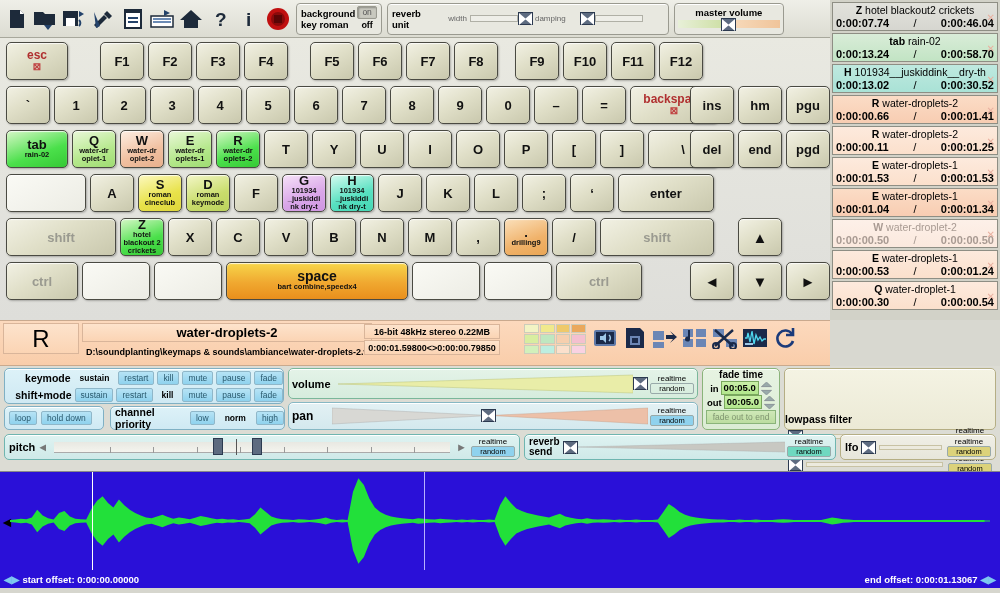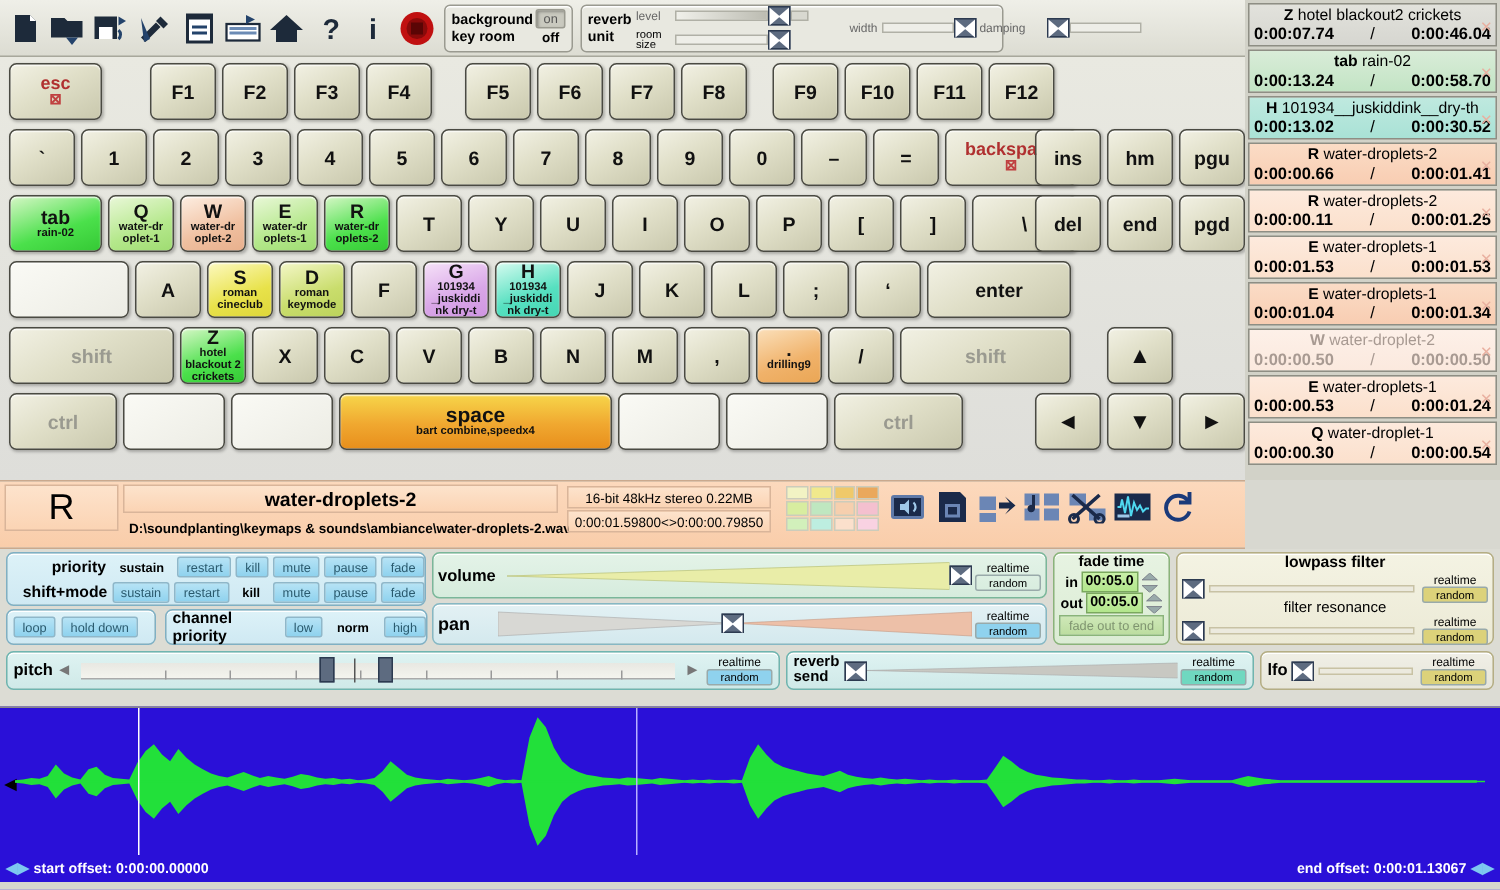--- a/index.html
+++ b/index.html
@@ -117,23 +117,23 @@
     position:absolute; left:82px; top:2px; width:290px; height:19px;
     border:1px solid #d9b59a; background:linear-gradient(#fde3cc,#fbd4b4);
     display:flex; align-items:center; justify-content:center;
     font-size:13px; font-weight:bold;
   }
   .spath {
     position:absolute; left:82px; top:23px; width:560px; height:15px;
     font-size:9px; display:flex; align-items:center; padding-left:4px; font-weight:bold;
   }
   .sfmt, .slen {
-    position:absolute; left:378px; width:136px; height:15px;
+    position:absolute; left:364px; width:136px; height:15px;
     border:1px solid #d9b59a; background:linear-gradient(#fde3cc,#fbd4b4);
-    display:flex; align-items:center; justify-content:center; font-size:9px; font-weight:normal;
+    display:flex; align-items:center; justify-content:center; font-size:9px; font-weight:bold;
   }
   .sfmt { top:3px; } .slen { top:19px; }
   .palette {
     position:absolute; left:524px; top:3px; width:62px; height:30px;
     display:grid; grid-template-columns:repeat(4,1fr); grid-template-rows:repeat(3,1fr);
     gap:1px;
   }
   .palette div { border:1px solid #ccb; }
   .iconrow { position:absolute; left:592px; top:2px; display:flex; gap:4px; align-items:center; }
   .ibtn {
@@ -195,21 +195,21 @@
   }
   .spin { width:11px; height:13px; display:flex; flex-direction:column; justify-content:center; }
   .fade-out {
     margin:1px 3px 0; background:linear-gradient(#cfe8b8,#bcdda0);
     border:1px solid #8ab47a; font-size:8.5px; color:#7f9470; line-height:12px;
   }
   .lpf-box {
     left:784px; top:2px; width:212px; height:62px;
     background:linear-gradient(#f4f3e3,#ecead6); border:1px solid #b5ae84;
   }
-  .lpf-title { text-align:center; font-weight:bold; font-size:10.5px; line-height:13px; }
+  .lpf-title { text-align:left; font-weight:bold; font-size:10.5px; line-height:13px;margin-top:44px; }
   .lpf-row { display:flex; align-items:center; padding:0 3px; gap:3px; }
   .pitch-box {
     left:4px; top:68px; width:516px; height:26px;
     background:linear-gradient(#dff3f2,#cfe9e8); border:1px solid #6fb5b0;
     display:flex; align-items:center; padding:0 4px;
   }
   .pitch-track {
     flex:1; height:11px; margin:0 4px; position:relative;
     background:linear-gradient(#e8e8e2,#f4f4ee); border-bottom:1px solid #aaa;
   }
@@ -311,63 +311,55 @@
           <circle cx="12" cy="12" r="11" fill="#c01010"></circle>
           <circle cx="12" cy="12" r="7" fill="#8a0a0a"></circle>
           <rect x="8" y="8" width="8" height="8" fill="#5a0505"></rect>
         </svg>
     </div>
 
 
     <div class="tbgroup">
       <div class="lblstack">
         <span>background</span>
-        <span>key room</span>
+        <span>key roman</span>
       </div>
       <div style="display:flex;flex-direction:column;gap:1px;">
         <span class="opt sel">on</span>
         <span class="opt" style="border:none;background:none;font-weight:bold;font-size:9px;">off</span>
       </div>
     </div>
 
     <div class="tbgroup" style="width:282px;">
       <div class="lblstack" style="flex:none;">
         <span>reverb</span>
         <span>unit</span>
-      </div>
-      <div style="display:flex;flex-direction:column;gap:2px;margin-left:3px;">
-        <div style="display:flex;align-items:center;">
-          <span class="slim" style="width:26px;">level</span>
-          <div style="width:62px;height:7px;background:linear-gradient(90deg,#f0f0ea,#bcbcb2);border:1px solid #b0b0a6;"></div>
-          <span class="knob"></span>
-          <div style="width:12px;height:7px;background:#d8d8d0;border:1px solid #b0b0a6;"></div>
-        </div>
-        <div style="display:flex;align-items:center;">
-          <div class="lblstack" style="font-size:7.5px;line-height:7.5px;width:26px;font-weight:normal;">
-            <span>room</span>
-            <span>size</span>
-          </div>
-          <div style="width:62px;height:7px;background:#eeeee8;border:1px solid #b0b0a6;"></div>
-          <span class="knob"></span>
-        </div>
       </div>
       <div style="display:flex;flex-direction:row;gap:2px;margin-left:4px;">
         <div style="display:flex;align-items:center;">
           <span class="slim" style="width:42px;text-align:right;">width</span>
           <div style="width:48px;height:7px;background:#eeeee8;border:1px solid #b0b0a6;margin-left:3px;"></div>
           <span class="knob"></span>
         </div>
         <div style="display:flex;align-items:center;">
           <span class="slim" style="width:42px;text-align:left;">damping</span>
           <span class="knob" style="margin-left:3px;"></span>
           <div style="width:48px;height:7px;background:#eeeee8;border:1px solid #b0b0a6;"></div>
         </div>
       </div>
     </div>
 
+    <div class="tbgroup" style="width:110px;flex-direction:column;justify-content:center;padding:1px 3px;">
+      <div style="font-size:9.5px;font-weight:bold;">master volume</div>
+      <div style="display:flex;align-items:center;width:100%;">
+        <div style="flex:1;height:8px;background:linear-gradient(90deg,#e8f0d8,#cfe0a8);"></div>
+        <span class="knob"></span>
+        <div style="flex:1;height:8px;background:linear-gradient(90deg,#f6d8b8,#f0c49a);"></div>
+      </div>
+    </div>
   </div>
 
   <div class="kb">
     <div class="krow" id="row-fn" style="left: 0px; top: 4px; height: 42px; position: absolute;">
         <div class="key esc" style="position: absolute; left: 6px; width: 62px; height: 38px;">
           <div>esc</div>
           <div class="xmark">⊠</div>
         </div>
         <div class="key " style="position: absolute; left: 100px; width: 44px; height: 38px;">
           <div>F1</div>
@@ -782,21 +774,21 @@
             <path d="M19 1v7h-7" stroke="#1a3a7a" stroke-width="2.6" fill="none"></path>
           </svg>
       </div>
     </div>
   </div>
 
   <div class="panels">
 
     <div class="pbox keymode-box">
       <div class="kmrow">
-        <span class="kmlabel">priority</span>
+        <span class="kmlabel">keymode</span>
         <span class="kmbtn on">sustain</span>
         <span class="kmbtn">restart</span>
         <span class="kmbtn">kill</span>
         <span class="kmbtn">mute</span>
         <span class="kmbtn">pause</span>
         <span class="kmbtn">fade</span>
       </div>
       <div class="kmrow">
         <span class="kmlabel">shift+mode</span>
         <span class="kmbtn">sustain</span>

